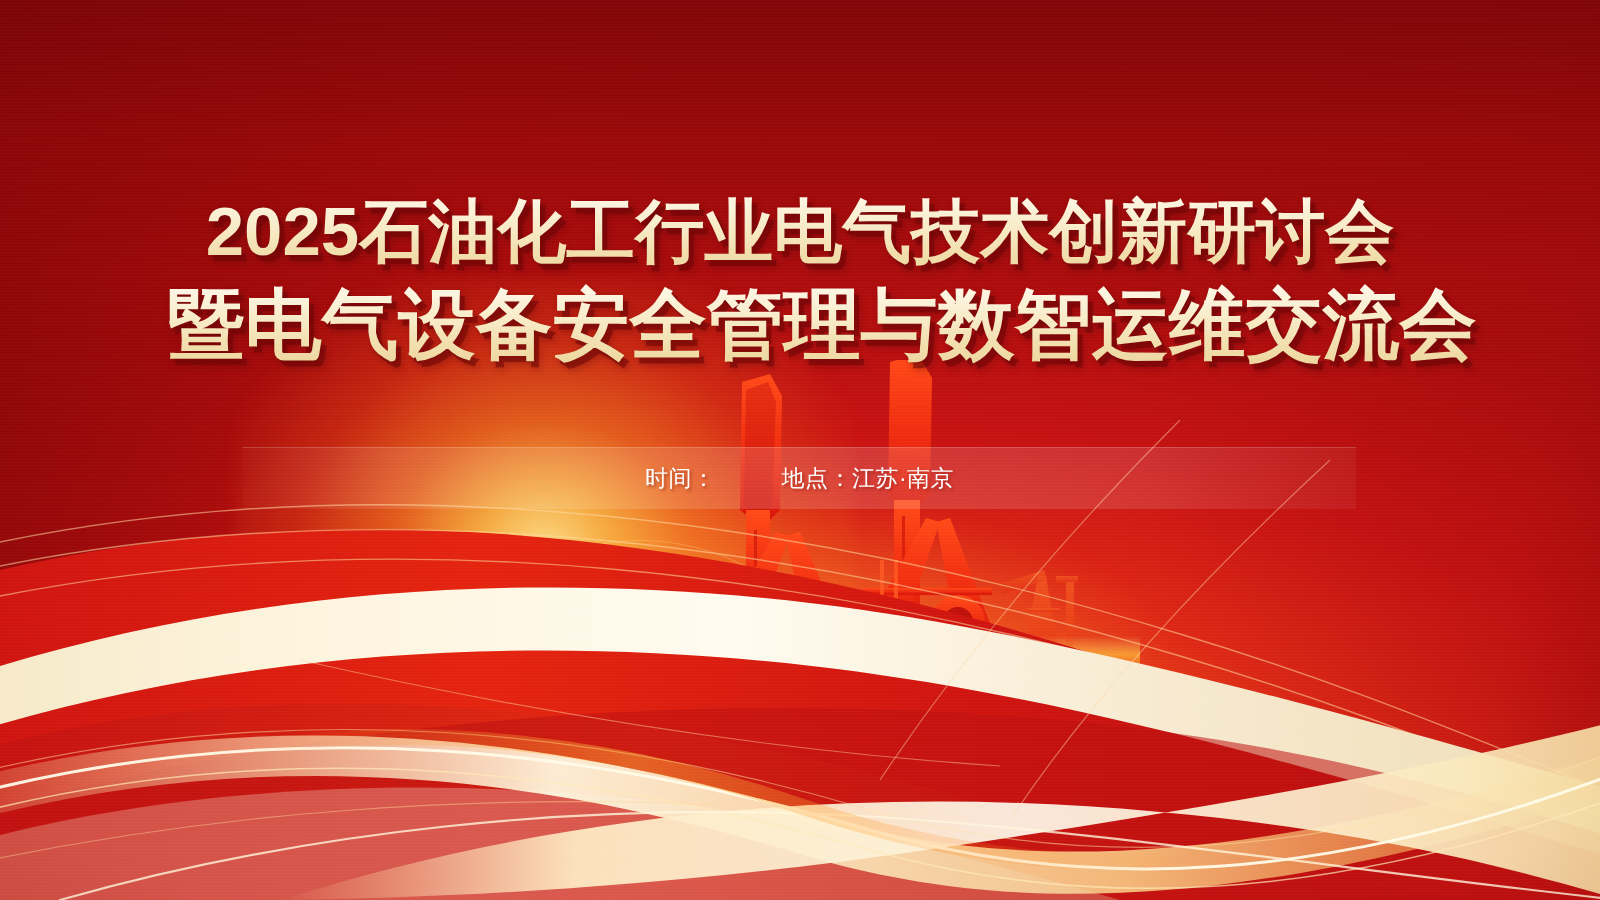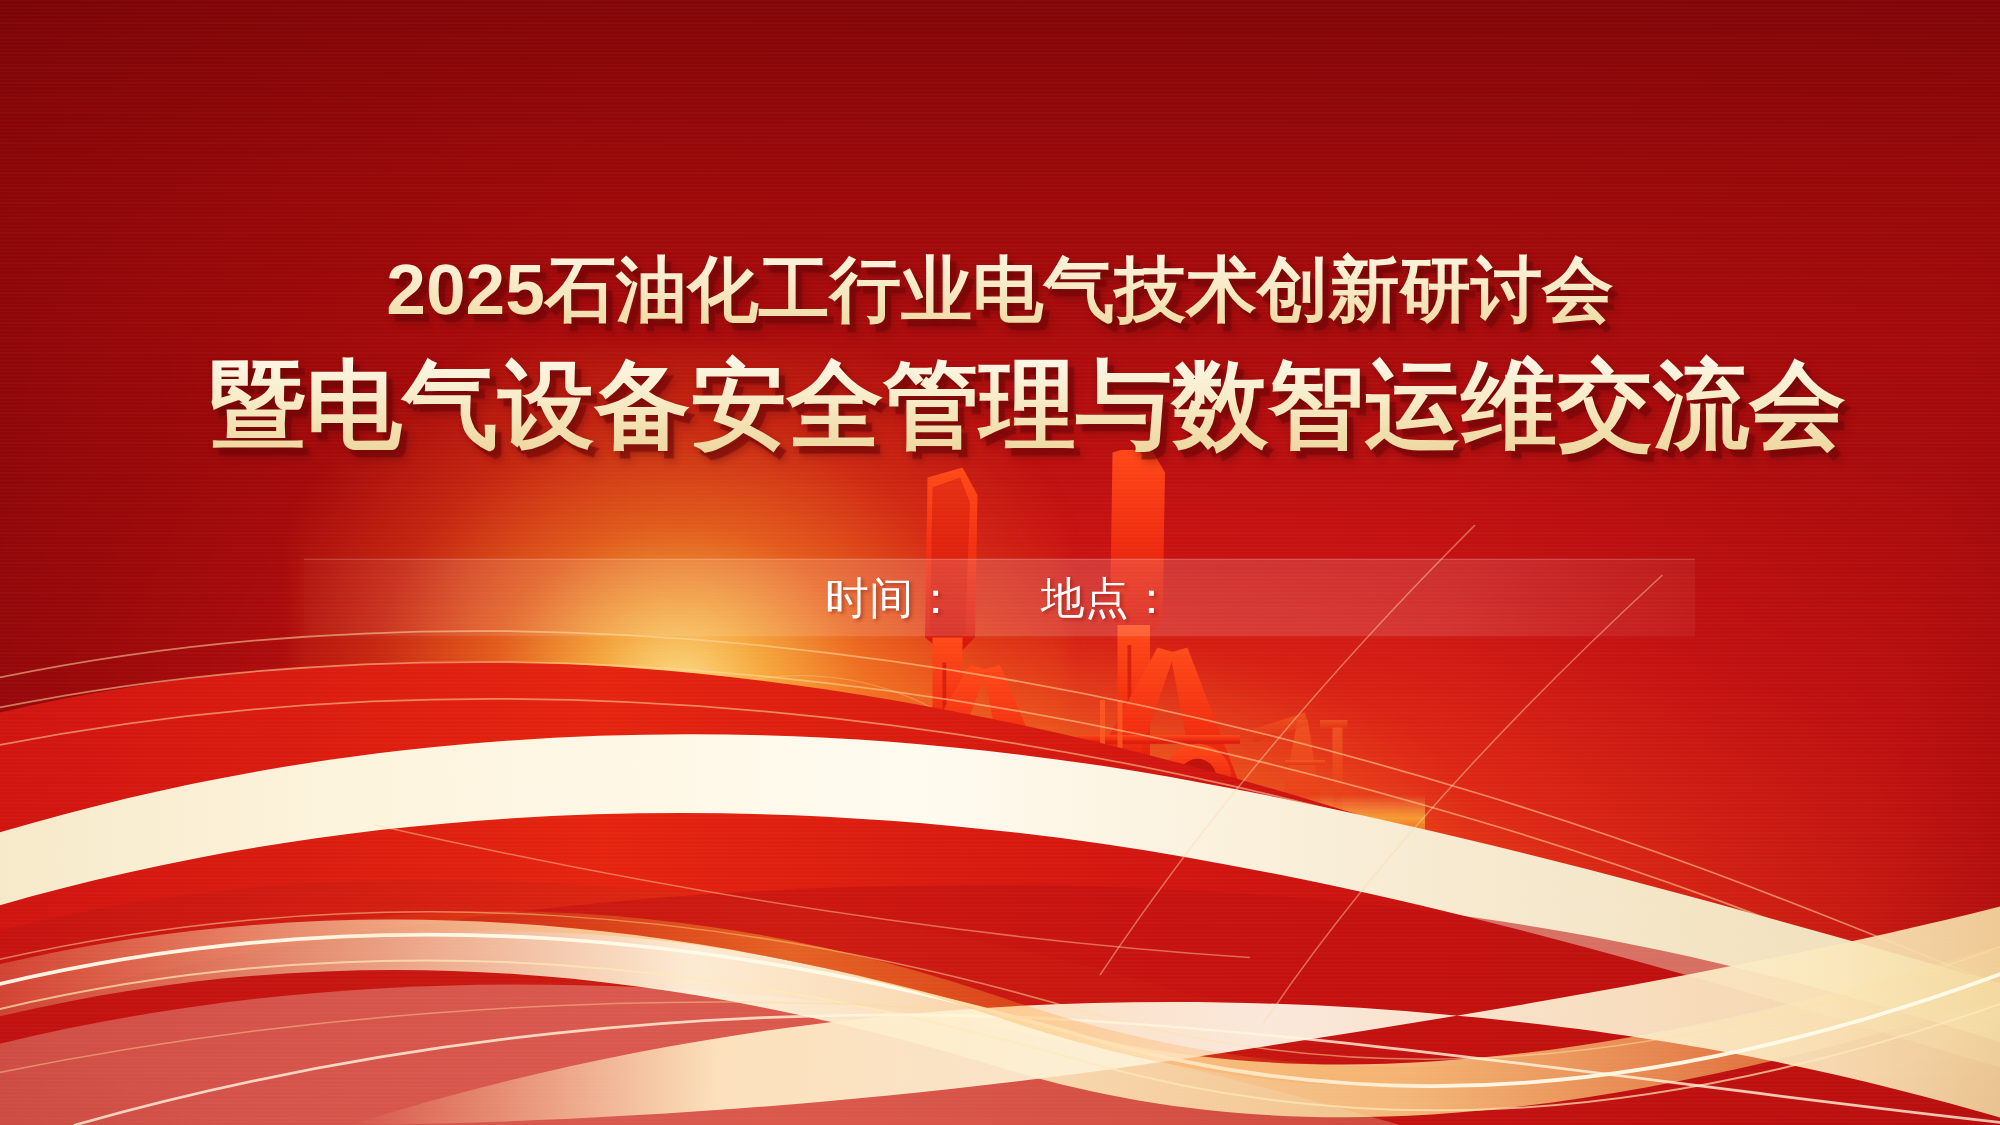--- a/index.html
+++ b/index.html
@@ -77,39 +77,39 @@
     font-weight:bold;
     letter-spacing:0px;
     color:#f7e6bd;
     background:linear-gradient(180deg,#fffaf0 0%,#f8ecca 42%,#f2dfae 72%,#ecd49a 100%);
     -webkit-background-clip:text;
     background-clip:text;
     -webkit-text-fill-color:transparent;
     filter:drop-shadow(5px 6px 0px rgba(112,6,8,0.55)) drop-shadow(2px 3px 3px rgba(90,4,6,0.45));
     white-space:nowrap;
   }
-  .t-line.l1{ font-size:57px; }
+  .t-line.l1{ font-size:69px; }
   .t-line.l2{ font-size:77px;margin-left:44px; }
 
   .info-bar{
     position:absolute;
     left:243px; top:447px;
     width:1113px; height:62px;
     background:linear-gradient(90deg, rgba(255,255,255,0.02) 0%, rgba(255,255,255,0.11) 12%, rgba(255,255,255,0.155) 50%, rgba(255,255,255,0.125) 82%, rgba(255,255,255,0.05) 100%);
     display:flex; align-items:center; justify-content:center;
   }
   .info-bar::after{
     content:"";
     position:absolute; left:0; right:0; top:0; height:1px;
     background:rgba(255,255,255,0.16);
   }
   .info-text{
     display:flex; align-items:center;
     color:#ffffff;
-    font-size:35px;
+    font-size:23px;
     letter-spacing:0.5px;
     text-shadow:2px 2px 3px rgba(120,20,6,0.45);
     white-space:nowrap;
   }
   .info-gap{ display:inline-block; width:66px; }
 
   
   .scan{
     position:absolute; inset:0;
     background:repeating-linear-gradient(180deg, rgba(255,255,255,0.022) 0px, rgba(255,255,255,0.022) 1px, rgba(0,0,0,0) 1px, rgba(0,0,0,0) 3px);
@@ -361,16 +361,17 @@
   <div class="title-block">
     <div class="t-line l1">2025石油化工行业电气技术创新研讨会</div>
     <div class="t-line l2">暨电气设备安全管理与数智运维交流会</div>
   </div>
 
   <div class="info-bar">
     <div class="info-text">
       <span>时间：</span>
       <span class="info-gap"></span>
       <span>地点：</span>
+      <span>江苏·南京</span>
     </div>
   </div>
 
 </div>
 
 </body></html>

